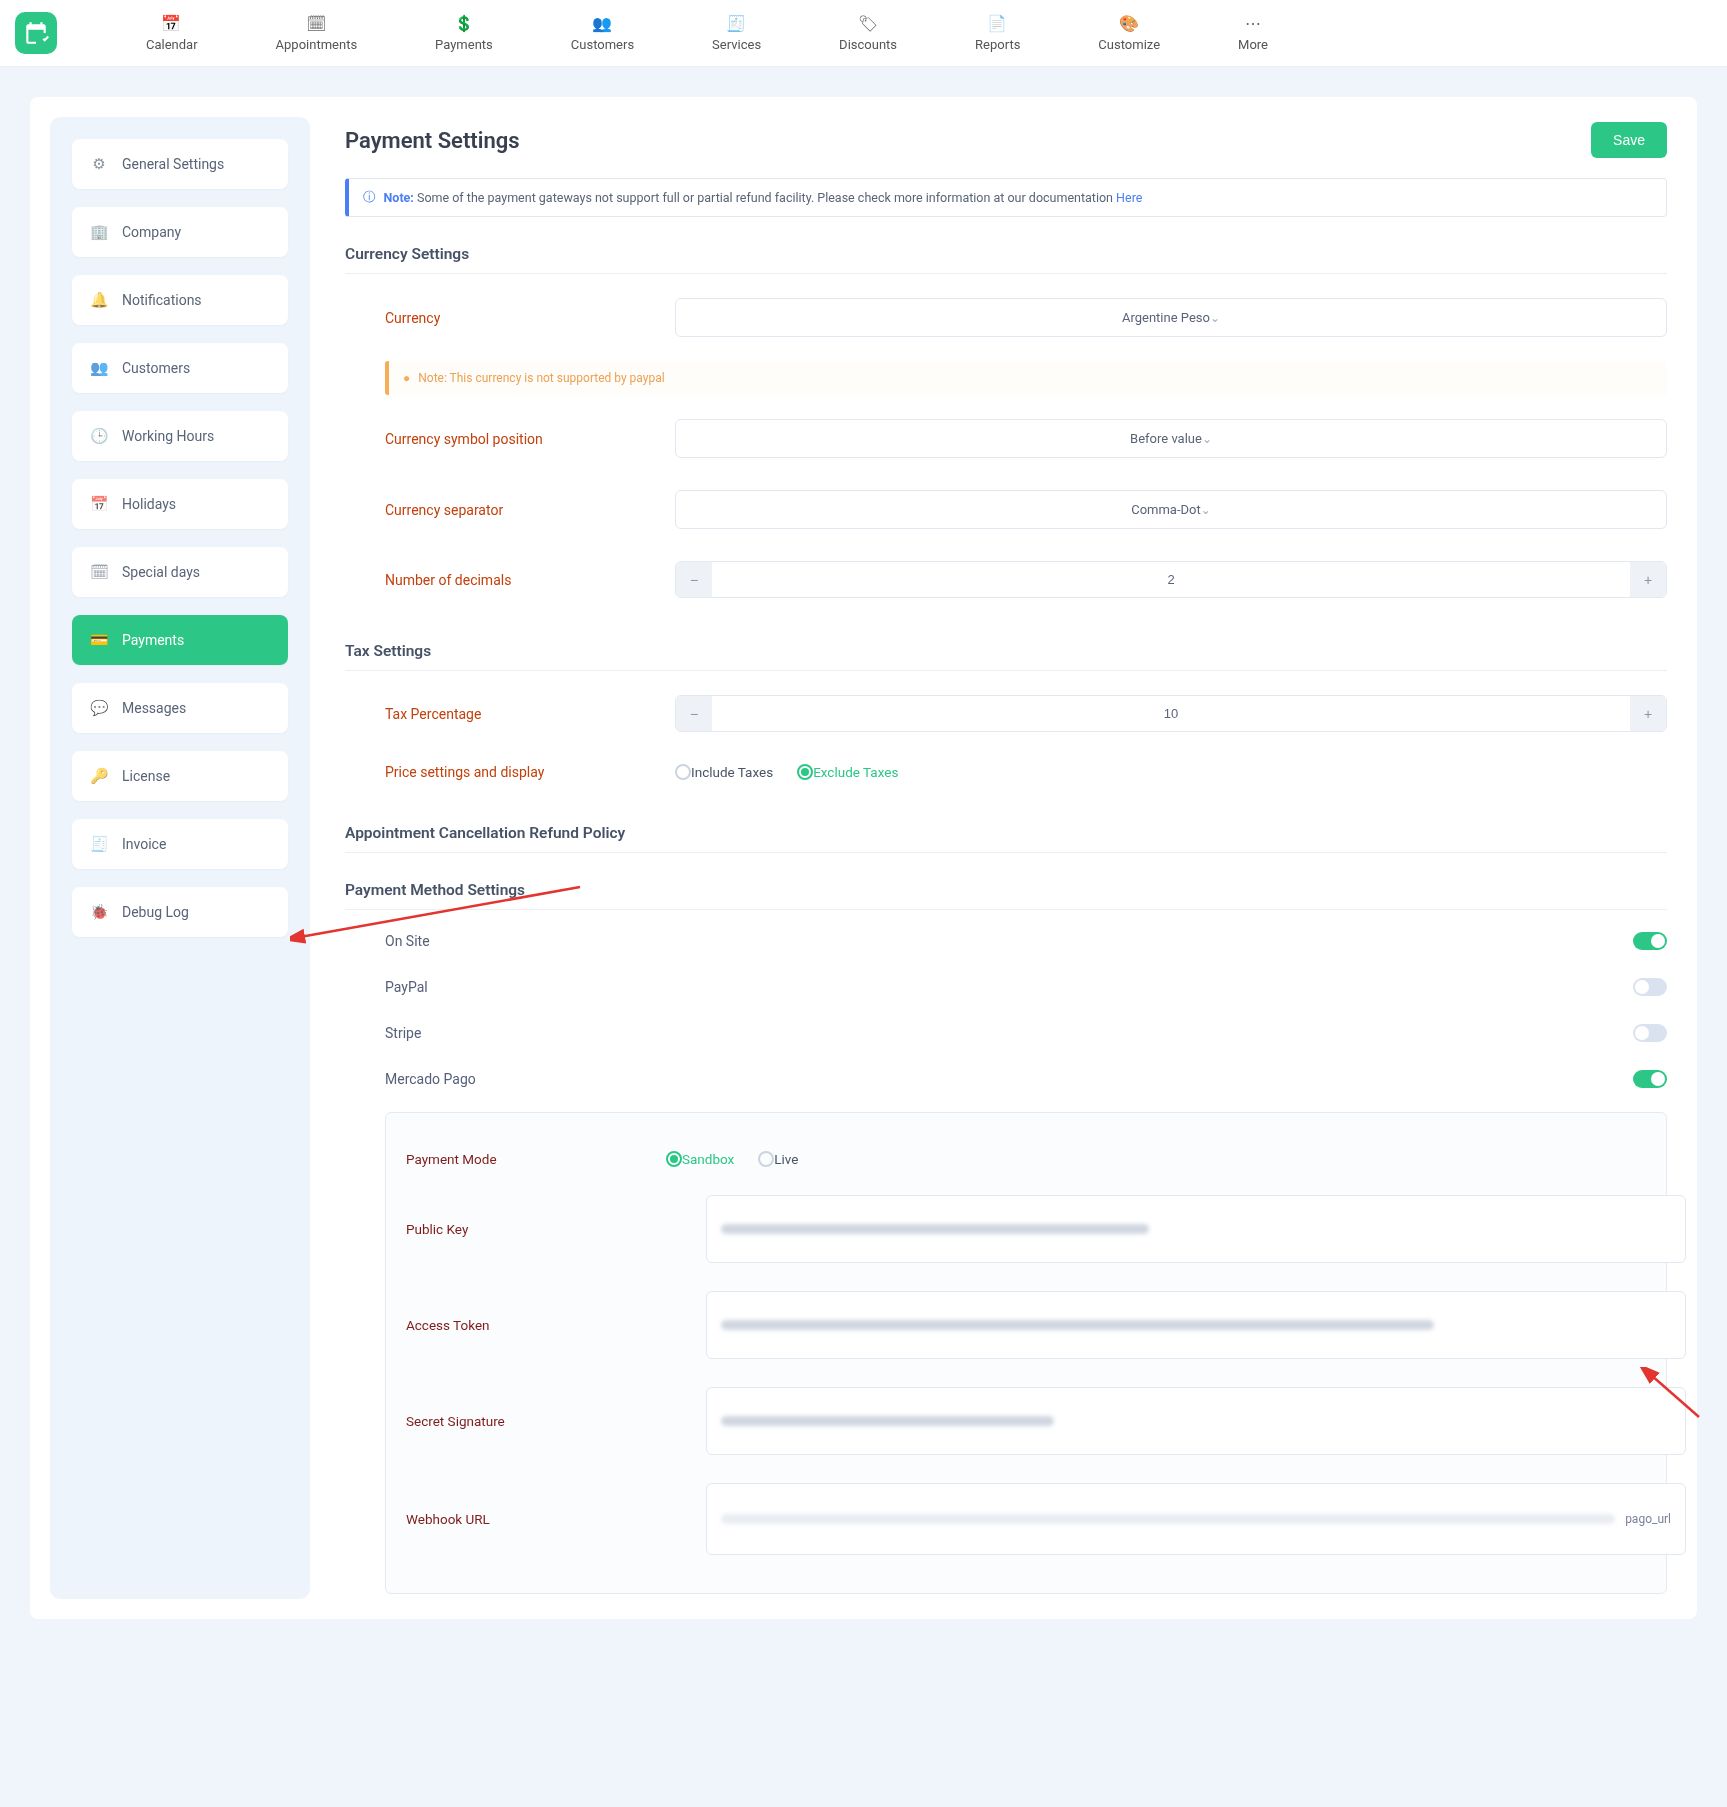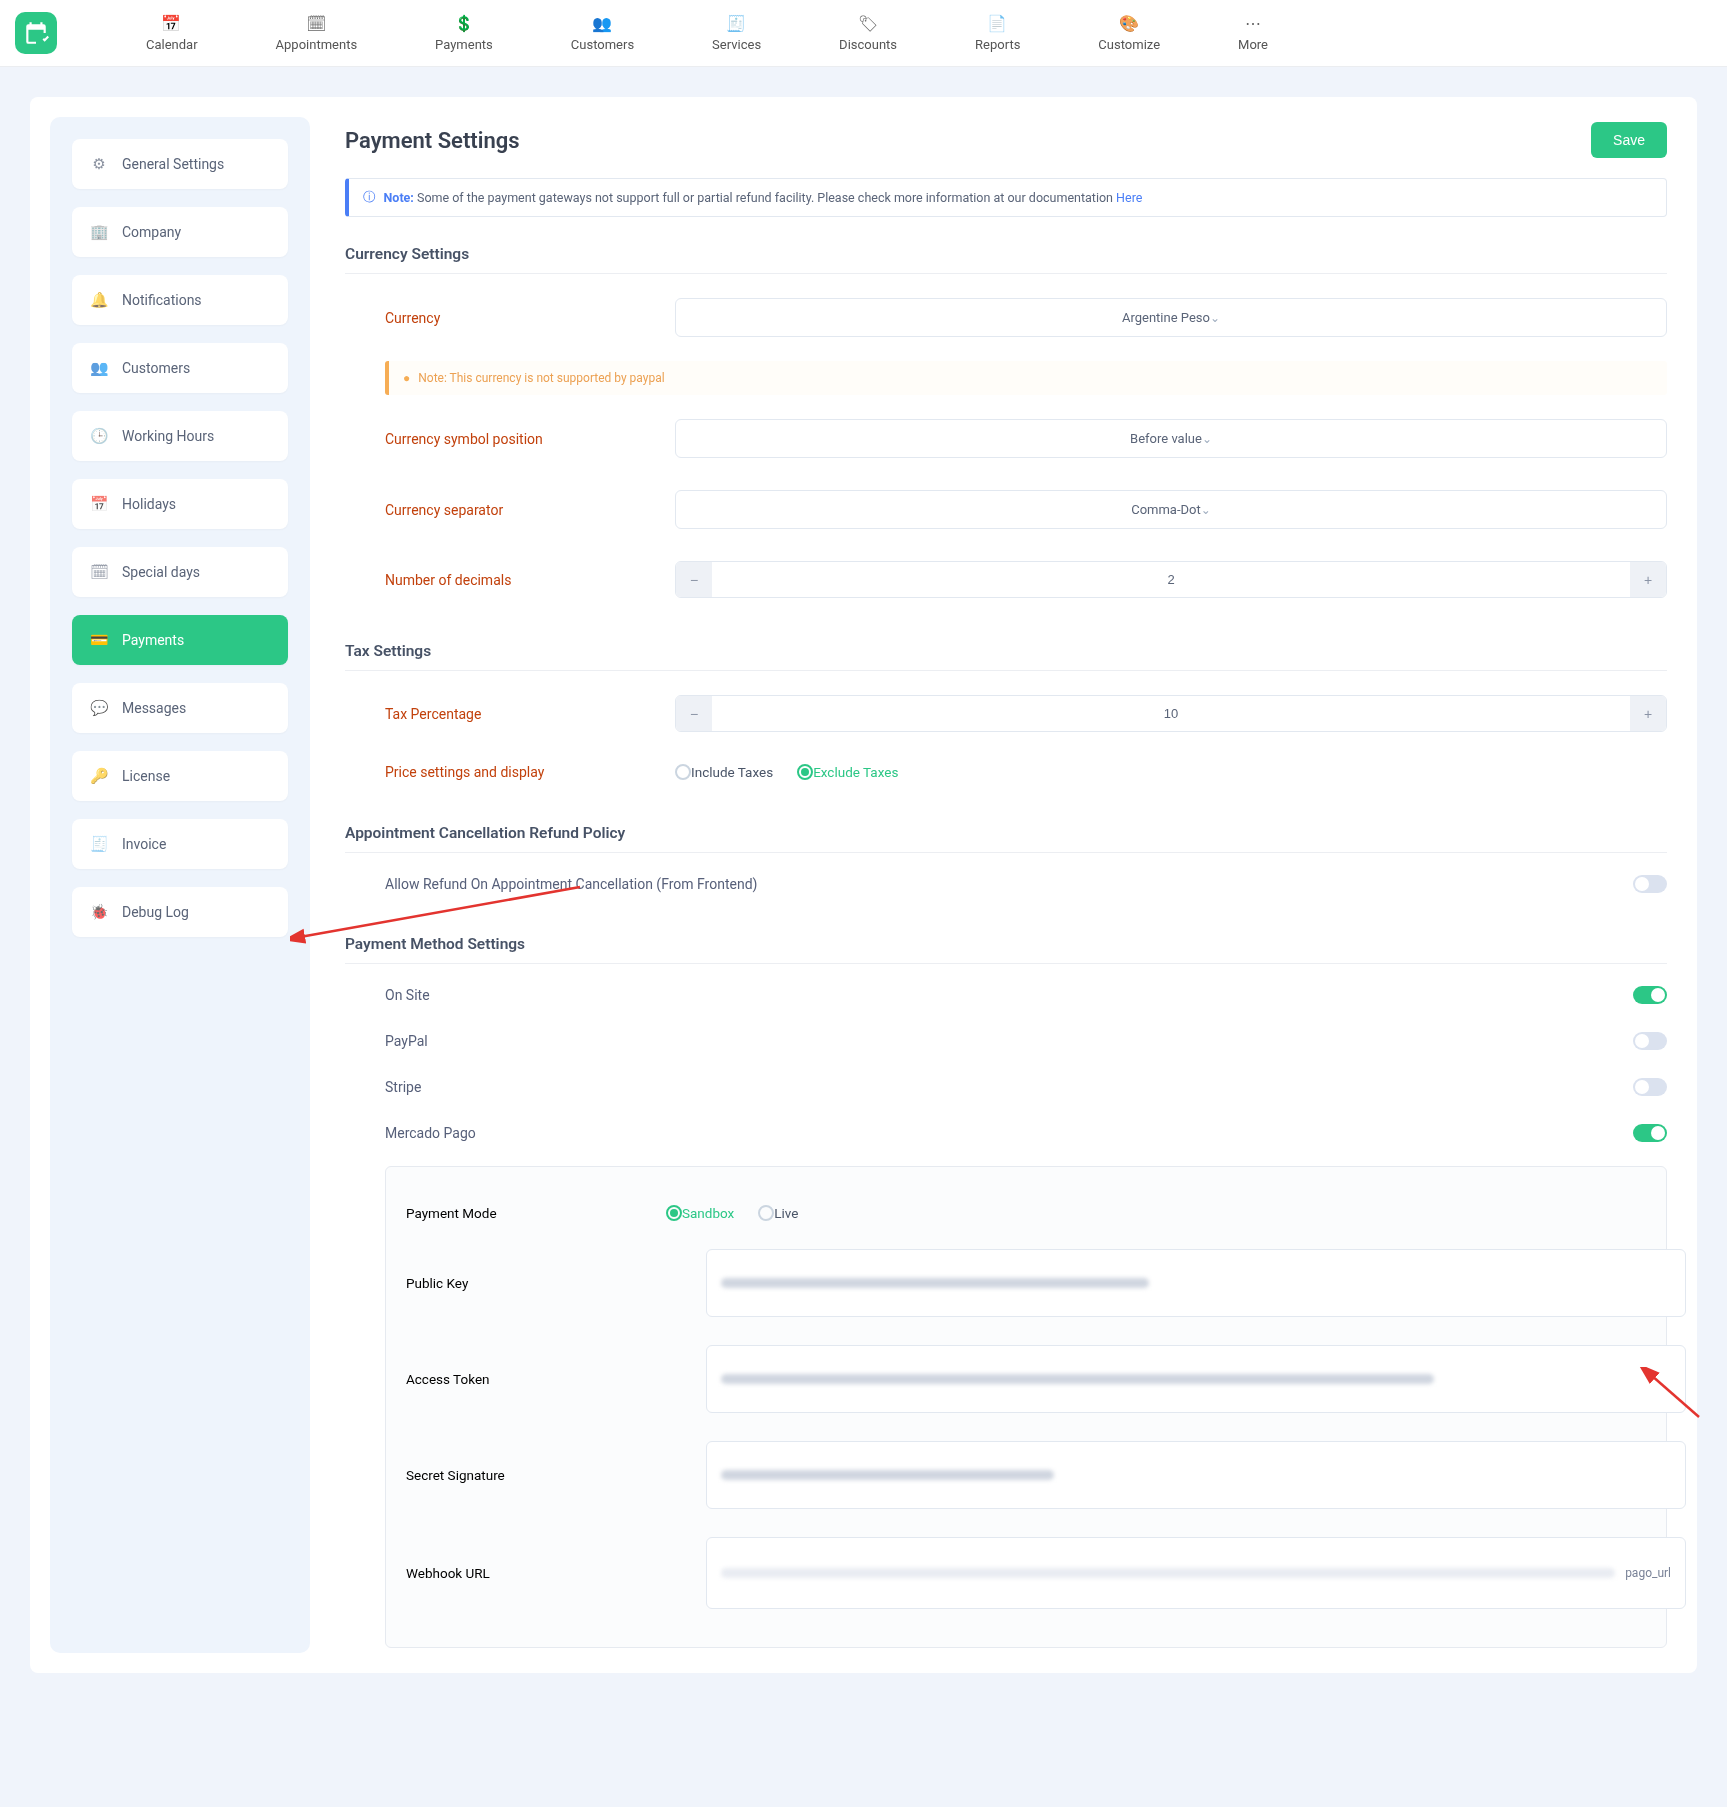--- a/index.html
+++ b/index.html
@@ -45,21 +45,21 @@
 .radio-opt.selected .radio-circle::after { content:""; position: absolute; inset: 2px; background: #2cc786; border-radius: 50%; }
 .radio-opt.selected { color: #2cc786; }
 .toggle-row { display: flex; align-items: center; justify-content: space-between; padding: 14px 0 14px 40px; }
 .toggle-label { font-size: 14px; color: #57607a; }
 .toggle { width: 34px; height: 18px; border-radius: 10px; background: #dbe2ef; position: relative; cursor: pointer; }
 .toggle::after { content:""; position: absolute; width: 14px; height: 14px; border-radius: 50%; background: #fff; top: 2px; left: 2px; transition: all .2s; }
 .toggle.on { background: #2cc786; }
 .toggle.on::after { left: 18px; }
 .mp-box { margin: 10px 0 0 40px; border: 1px solid #e6eaf0; border-radius: 6px; background: #fbfcfd; padding: 24px 20px; }
 .mp-row { display: flex; align-items: center; padding: 14px 0; }
-.mp-label { width: 260px; font-size: 13.5px; color: #000000; flex-shrink: 0; }
+.mp-label { width: 260px; font-size: 13.5px; color: #7f1d1d; flex-shrink: 0; }
 .mp-control { flex: 1; }
 .text-input { width: 100%; border: 1px solid #e2e8f0; border-radius: 6px; padding: 28px 14px; font-size: 13px; color: #9aa3b5; background: #fff; display: flex; align-items: center; margin-left: 40px; }
 .text-input .blur-bar { height: 10px; border-radius: 5px; filter: blur(2px); }
 .arrow { position: absolute; pointer-events: none; }
 </style>
 </head>
 <body>
 
 <div class="topnav">
   <div class="logo">
@@ -243,24 +243,20 @@
             <div class="radio-opt selected">
               <span class="radio-circle"></span>
               <span>Exclude Taxes</span>
             </div>
           </div>
         </div>
       </div>
 
       <div class="section-title">Appointment Cancellation Refund Policy</div>
 
-      <div class="toggle-row">
-        <div class="toggle-label">Allow Refund On Appointment Cancellation (From Frontend)</div>
-        <div class="toggle"></div>
-      </div>
 
       <div class="section-title">Payment Method Settings</div>
 
       <div class="toggle-row">
         <div class="toggle-label">On Site</div>
         <div class="toggle on"></div>
       </div>
       <div class="toggle-row">
         <div class="toggle-label">PayPal</div>
         <div class="toggle"></div>

